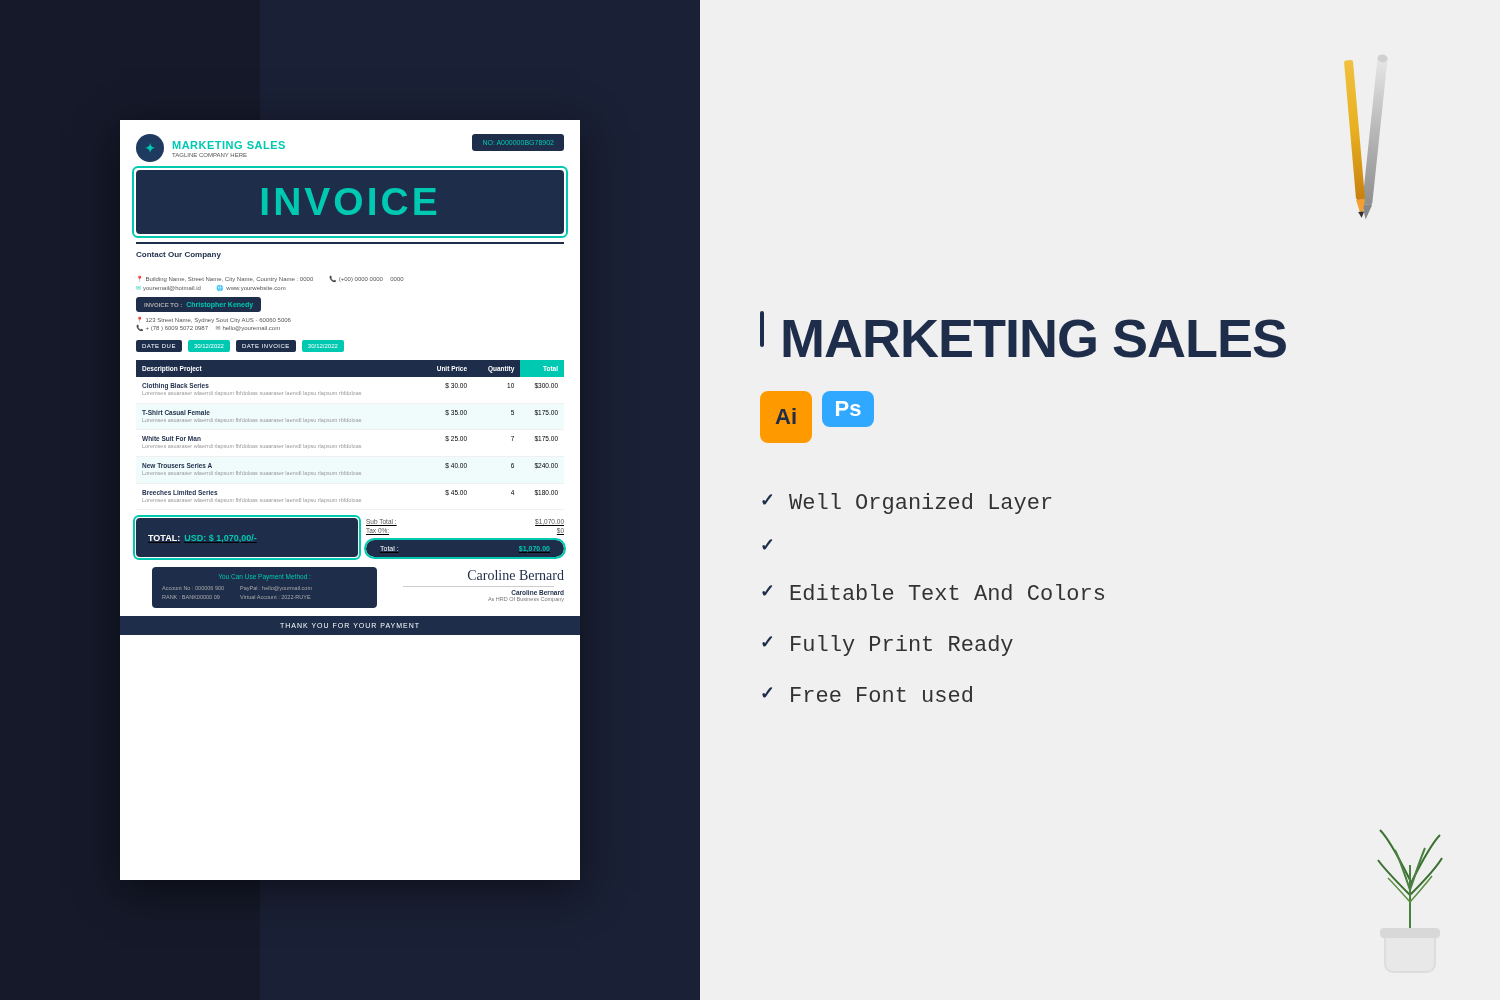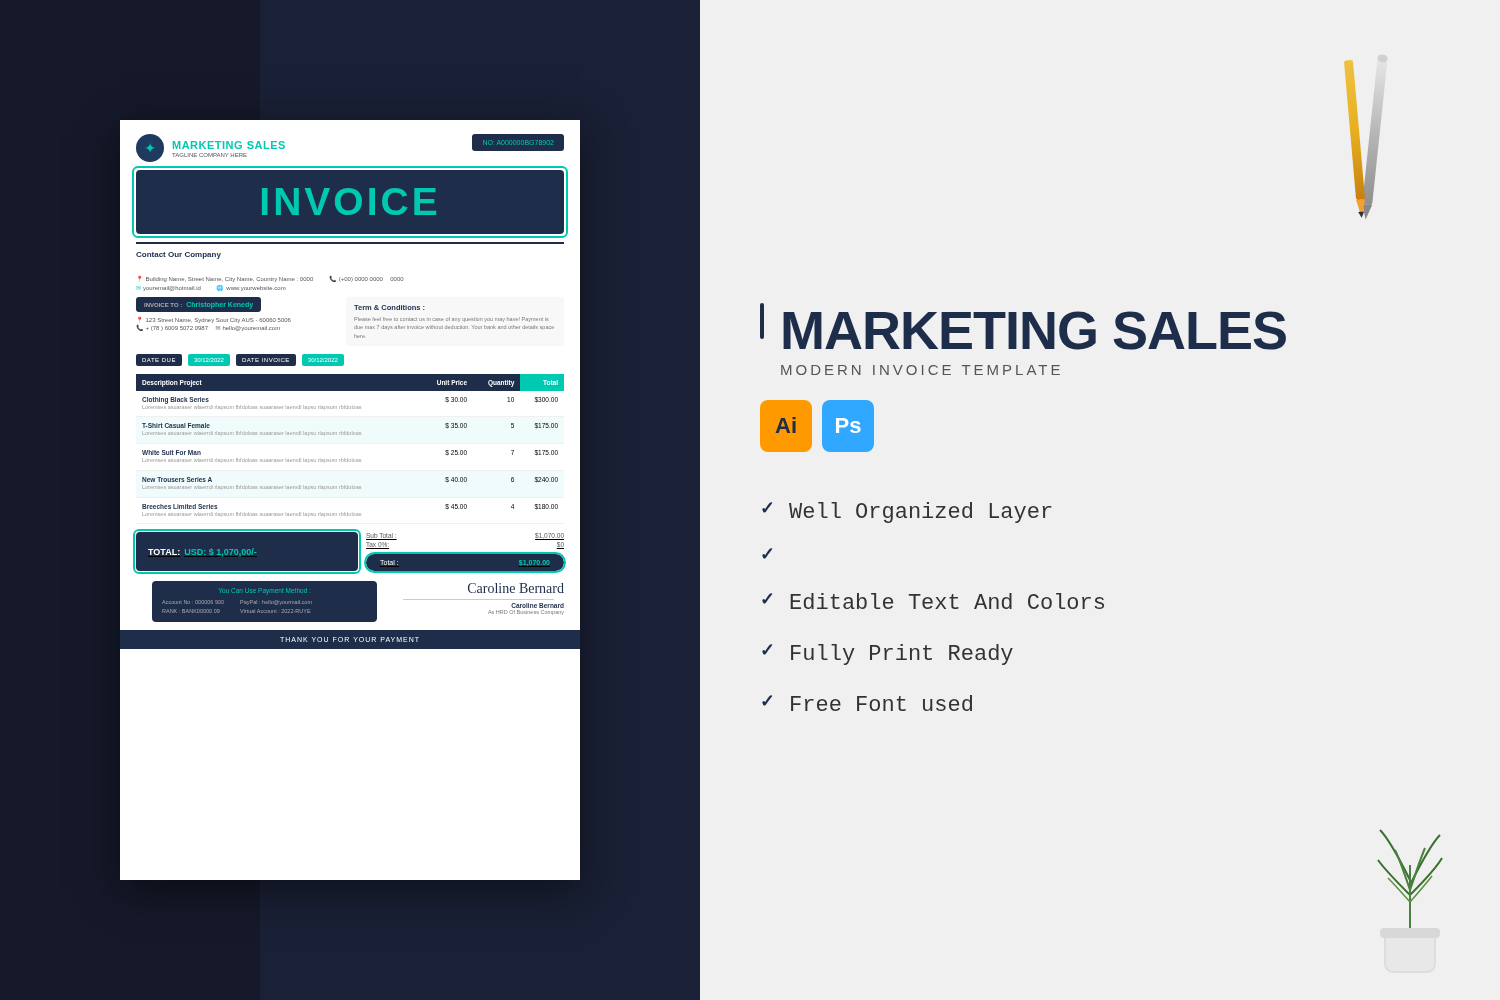--- a/index.html
+++ b/index.html
@@ -486,21 +486,21 @@
       display: flex;
       align-items: center;
       justify-content: center;
       font-size: 22px;
       font-weight: 900;
       color: #1e2d4a;
     }
 
     .rp-badge-ps {
       width: 52px;
-      height: 52px;
+      height: 36px;
       background: #31a8ff;
       border-radius: 8px;
       display: flex;
       align-items: center;
       justify-content: center;
       font-size: 22px;
       font-weight: 900;
       color: #fff;
     }
 
@@ -604,24 +604,20 @@
             <span>123 Street Name, Sydney Sout City AUS - 60060 5006</span>
           </div>
           <div class="client-row">
             <span>📞</span>
             <span>+ (78 ) 6009 5072 0987</span>
             &nbsp;&nbsp;
             <span>✉</span>
             <span>hello@youremail.com</span>
           </div>
         </div>
-      </div>
-      <div class="inv-terms">
-        <div class="inv-terms-title">Term &amp; Conditions :</div>
-        <div class="inv-terms-text">Please feel free to contact us in case of any question you may have! Payment is due max 7 days after invoice without deduction. Your bank and other details space here.</div>
       </div>
     </div>
 
     <div class="inv-dates-row">
       <div class="inv-date-badge">DATE DUE</div>
       <div class="inv-date-value">30/12/2022</div>
       <div class="inv-date-badge">DATE INVOICE</div>
       <div class="inv-date-value">30/12/2022</div>
     </div>
 
@@ -729,21 +725,20 @@
     <div class="inv-thank-you">THANK YOU FOR YOUR PAYMENT</div>
   </div>
 </div>
 
 <div class="right-wrapper">
 
   <div style="display:flex;align-items:flex-start;gap:0;margin-bottom:2px;">
     <div class="rp-sep-bar"></div>
     <div style="margin-left:16px;">
       <div class="rp-title">MARKETING SALES</div>
-      <div class="rp-subtitle">MODERN INVOICE TEMPLATE</div>
     </div>
   </div>
 
   <div class="rp-badges">
     <div class="rp-badge-ai">Ai</div>
     <div class="rp-badge-ps">Ps</div>
   </div>
 
   <div class="rp-features">
     <div class="rp-feature-item">

